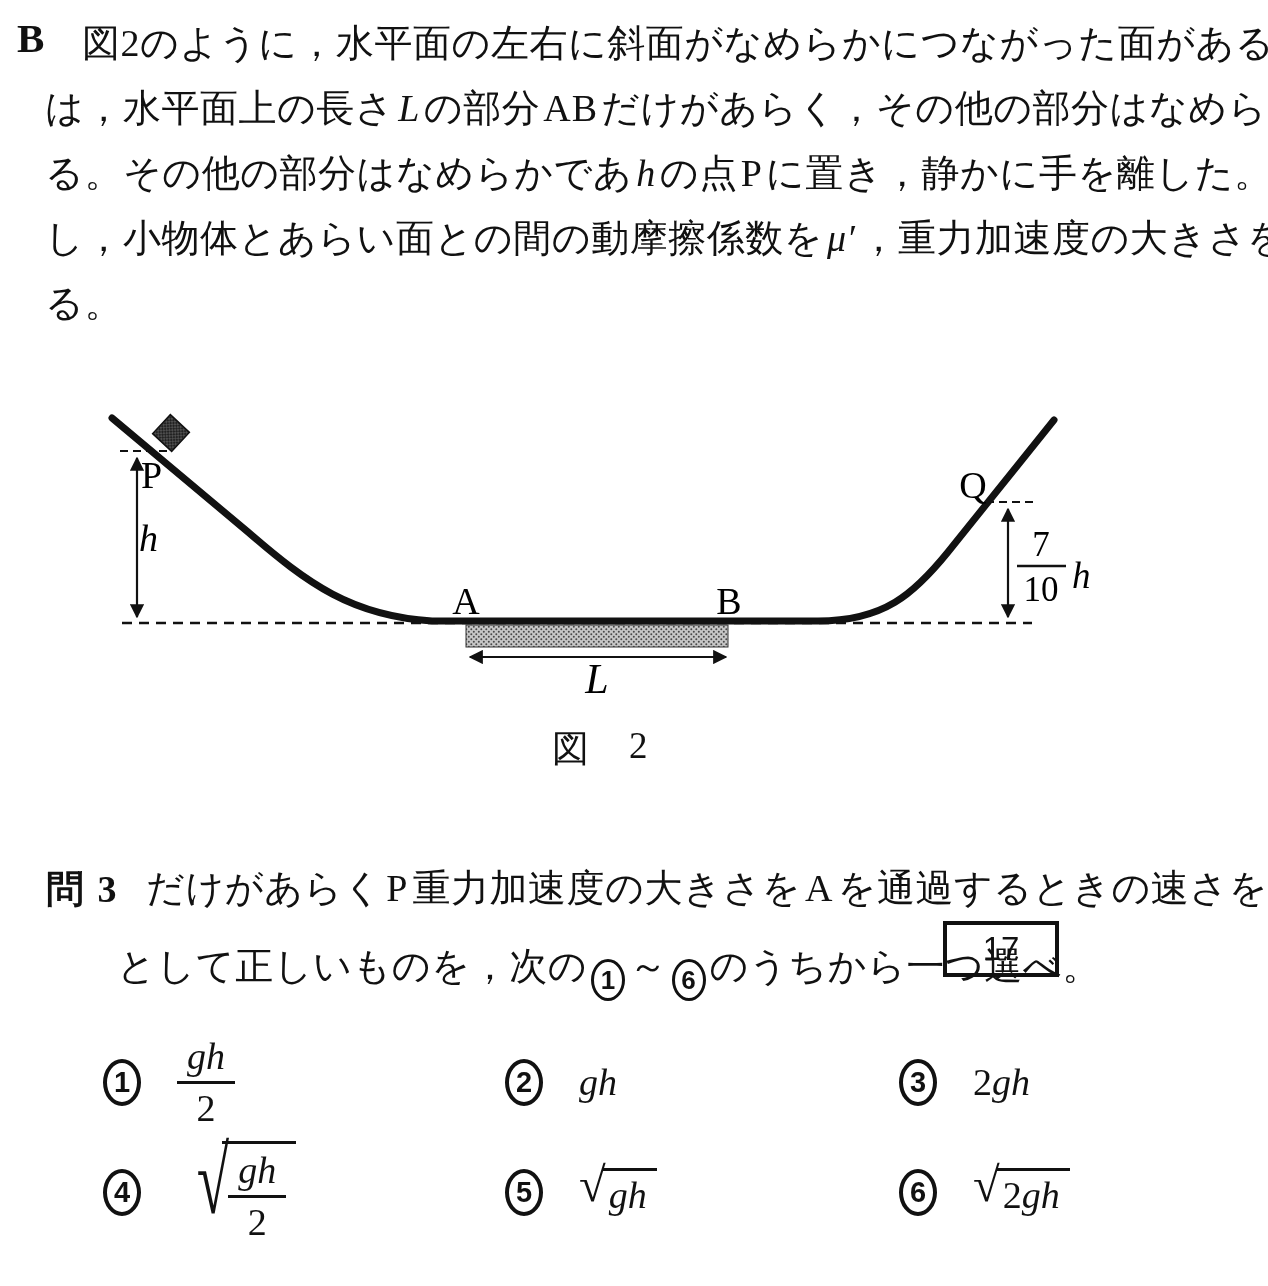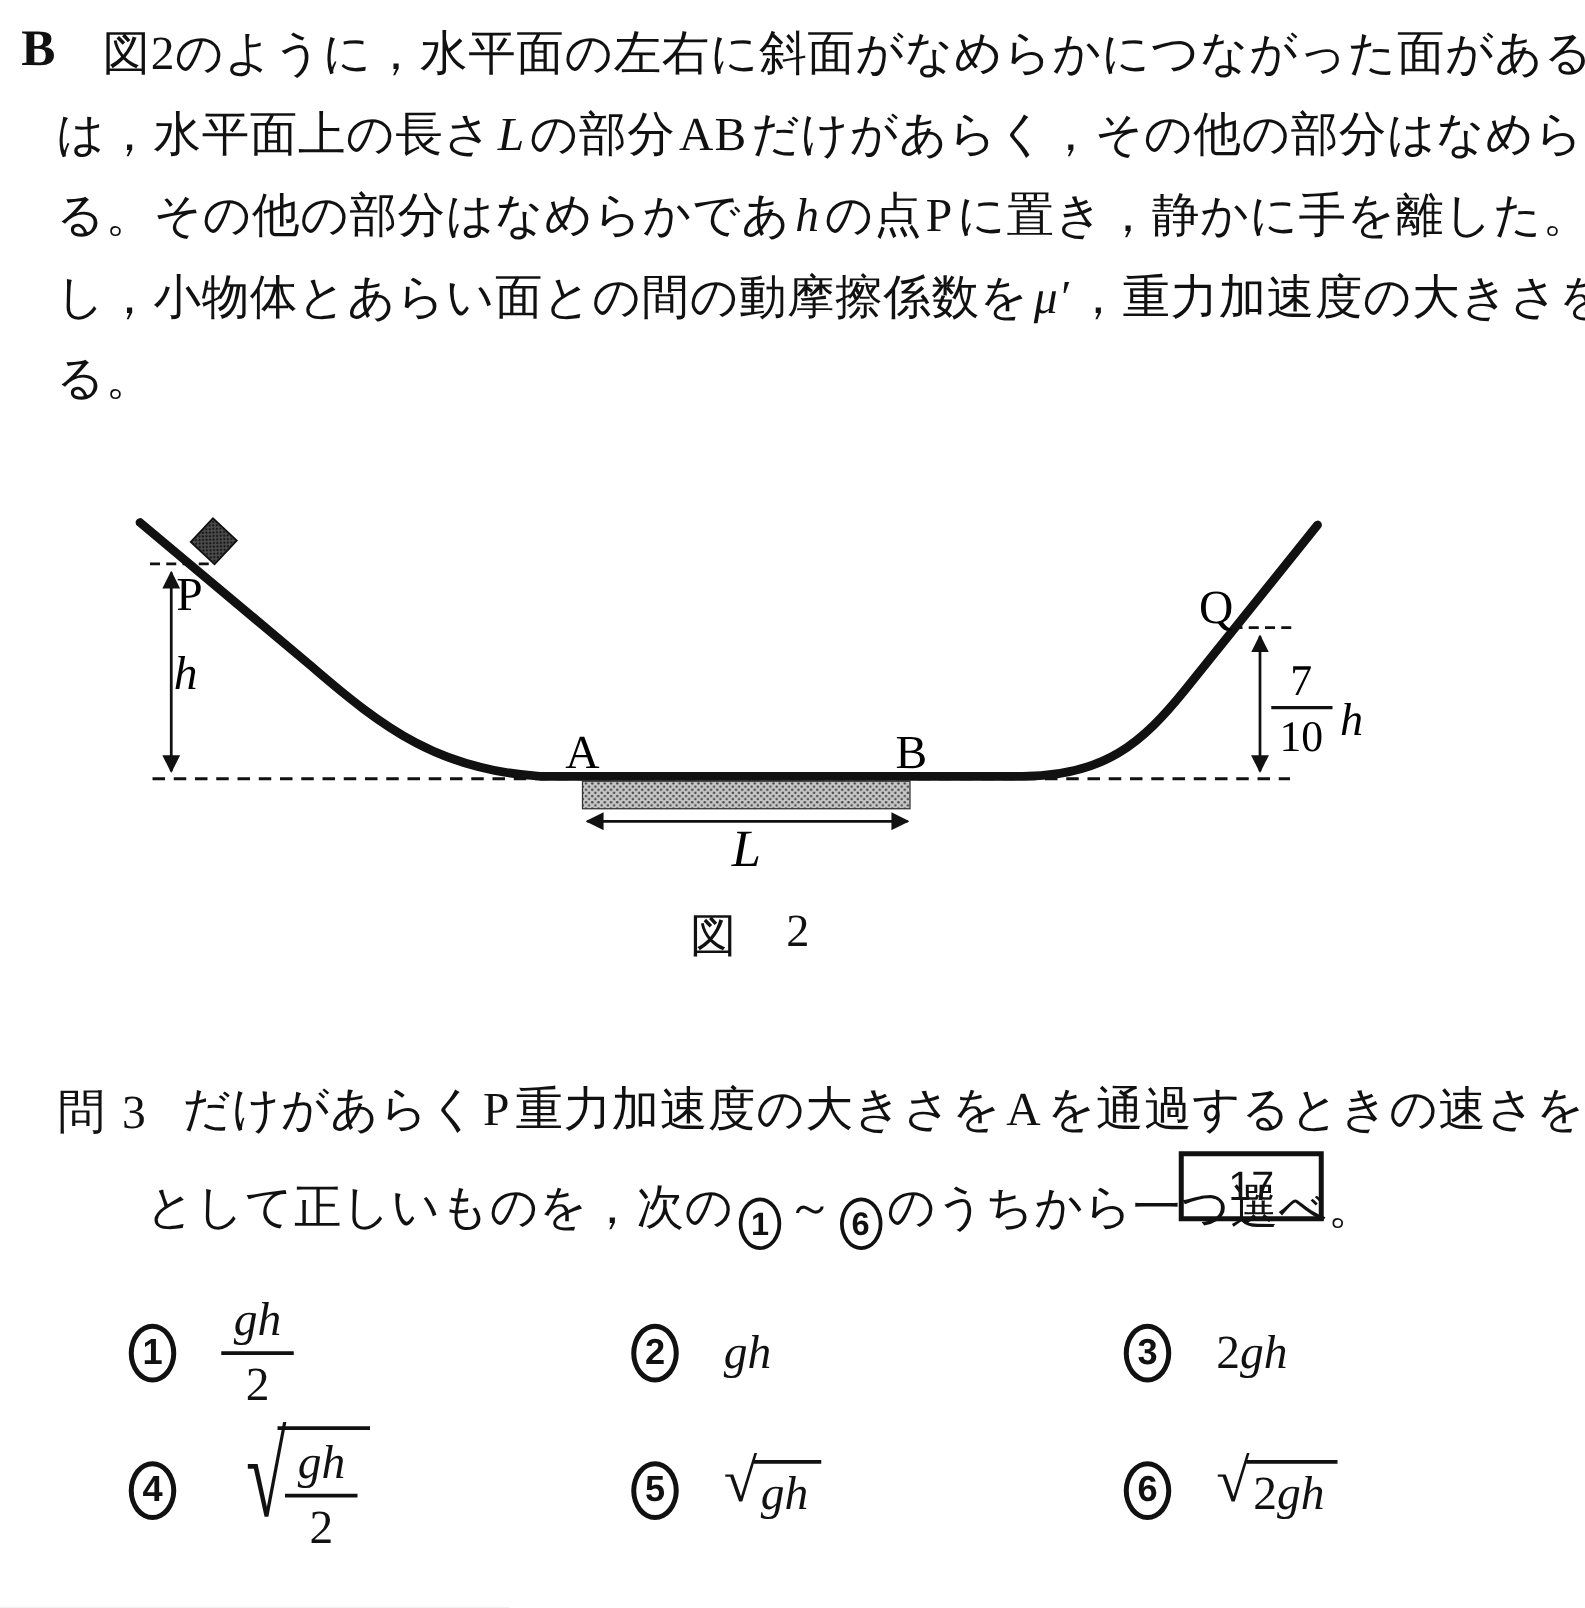--- a/index.html
+++ b/index.html
@@ -27,21 +27,21 @@
   
   .figure{position:absolute;left:0;top:388px;}
   .fig-caption{
     position:absolute;left:552px;top:724px;
     font-size:37px;display:flex;gap:40px;
   }
 
   
   .q-label{
     position:absolute;left:46px;top:864px;
-    font-size:38px;font-weight:normal;letter-spacing:2px;white-space:nowrap;
+    font-size:38px;font-weight:bold;letter-spacing:2px;white-space:nowrap;
   }
   .q-line{
     position:absolute;font-size:38px;line-height:48px;white-space:nowrap;letter-spacing:0.5px;
   }
   .q-line.q1{left:146px;top:864px;}
   .q-line.q2{left:117px;top:942px;}
   .q-line .mrm{padding:0 4px;letter-spacing:1px;}
   .answer-box{
     position:absolute;left:943px;top:921px;width:116px;height:56px;
     border:4px solid #111;box-sizing:border-box;

